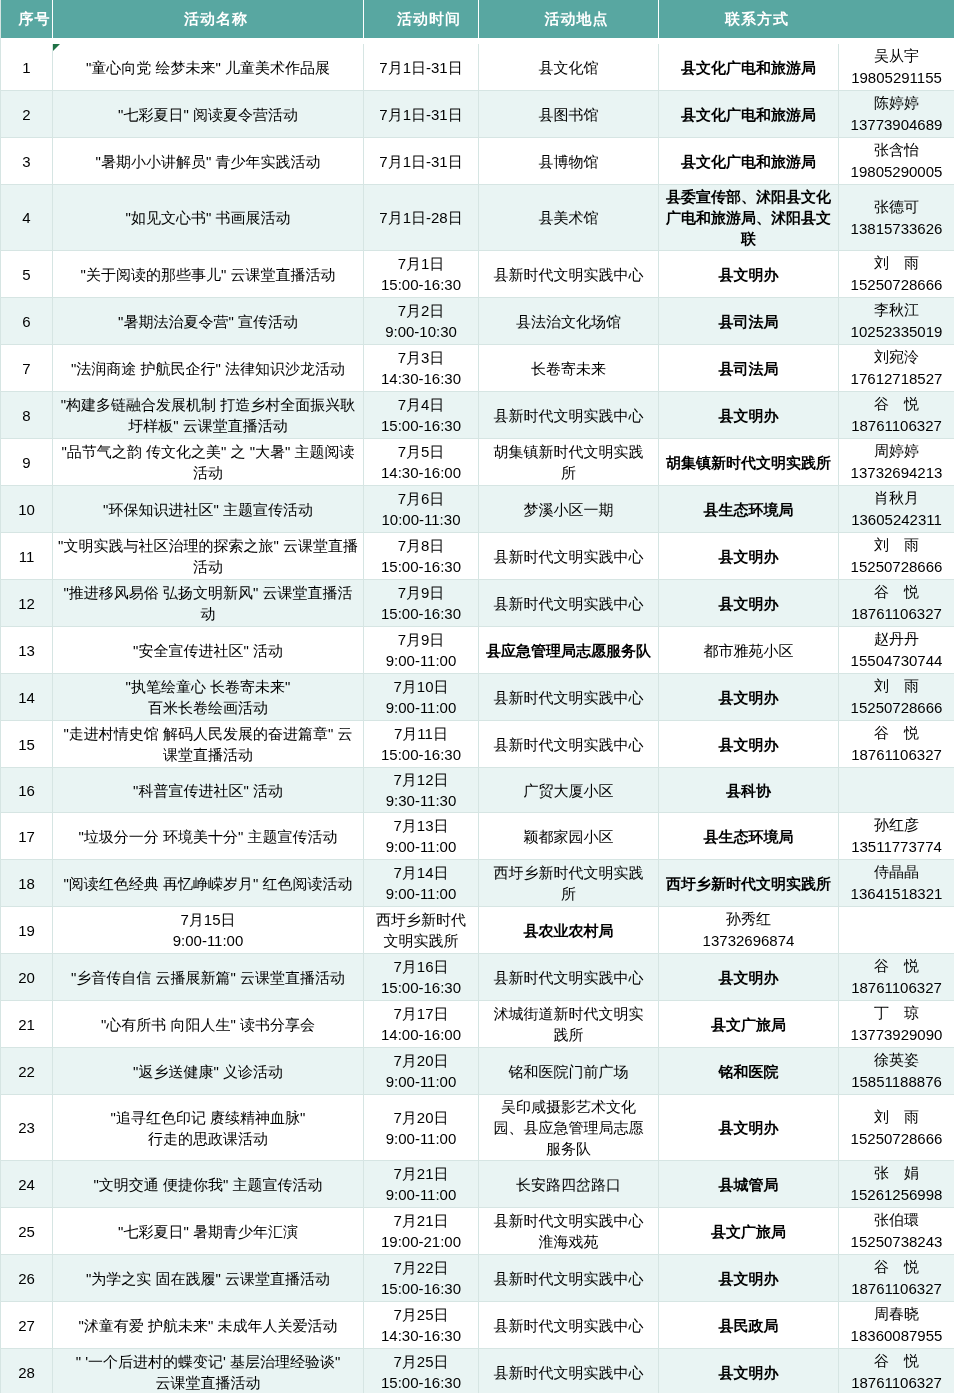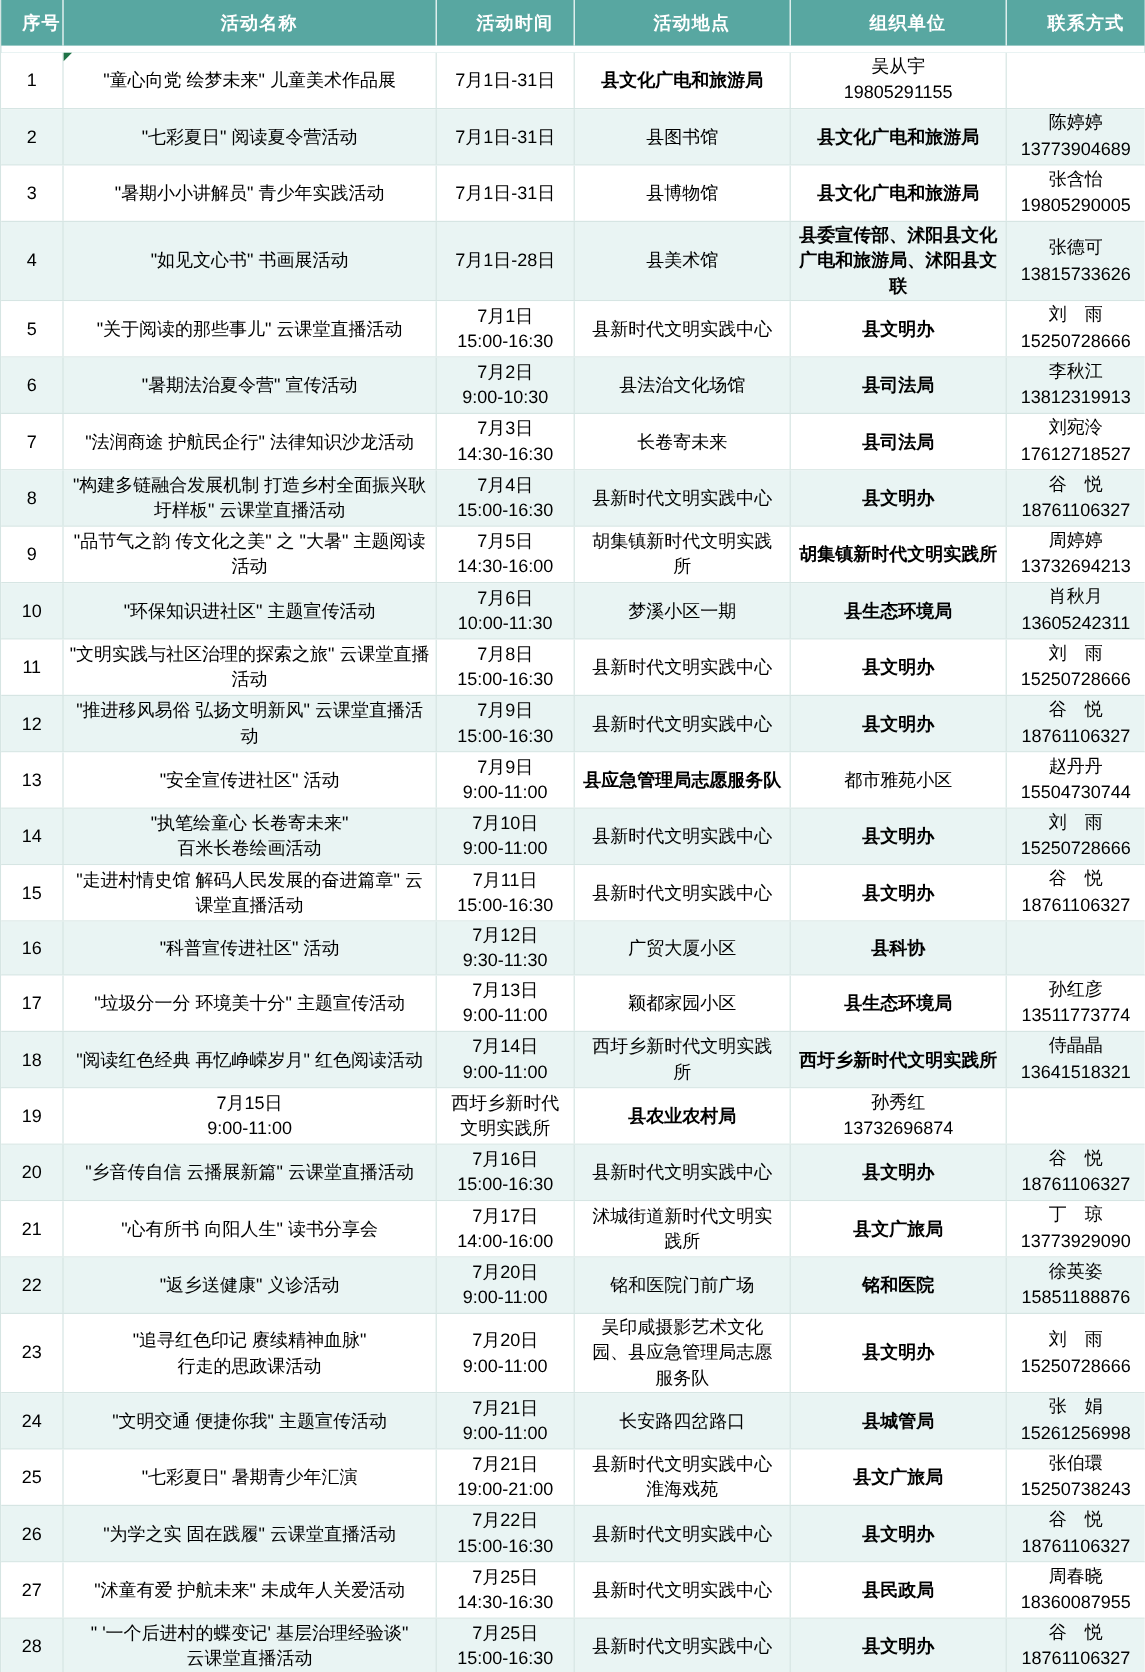--- a/index.html
+++ b/index.html
@@ -69,31 +69,31 @@
 </style>
 </head>
 <body>
 
 <div class="table">
   <div class="header-row">
     <div class="header-cell">序号</div>
     <div class="header-cell">活动名称</div>
     <div class="header-cell">活动时间</div>
     <div class="header-cell">活动地点</div>
-    <div class="header-cell">组织单位</div>
     <div class="header-cell">联系方式</div>
   </div>
   <div id="table-body">
       <div class="row">
     <div class="cell cell-index">1</div>
     <div class="cell cell-name">
       <span class="corner"></span>
       <span>"童心向党 绘梦未来" 儿童美术作品展</span>
     </div>
     <div class="cell cell-time">7月1日-31日</div>
+    <div class="cell cell-location">县文化馆</div>
     <div class="cell cell-org">县文化广电和旅游局</div>
     <div class="cell cell-contact">吴从宇
 19805291155</div>
   </div>
       <div class="row even">
     <div class="cell cell-index">2</div>
     <div class="cell cell-name">
       
       <span>"七彩夏日" 阅读夏令营活动</span>
     </div>
@@ -144,21 +144,21 @@
     <div class="cell cell-index">6</div>
     <div class="cell cell-name">
       
       <span>"暑期法治夏令营" 宣传活动</span>
     </div>
     <div class="cell cell-time">7月2日
 9:00-10:30</div>
     <div class="cell cell-location">县法治文化场馆</div>
     <div class="cell cell-org">县司法局</div>
     <div class="cell cell-contact">李秋江
-13812319913</div>
+10252335019</div>
   </div>
       <div class="row">
     <div class="cell cell-index">7</div>
     <div class="cell cell-name">
       
       <span>"法润商途 护航民企行" 法律知识沙龙活动</span>
     </div>
     <div class="cell cell-time">7月3日
 14:30-16:30</div>
     <div class="cell cell-location">长卷寄未来</div>

